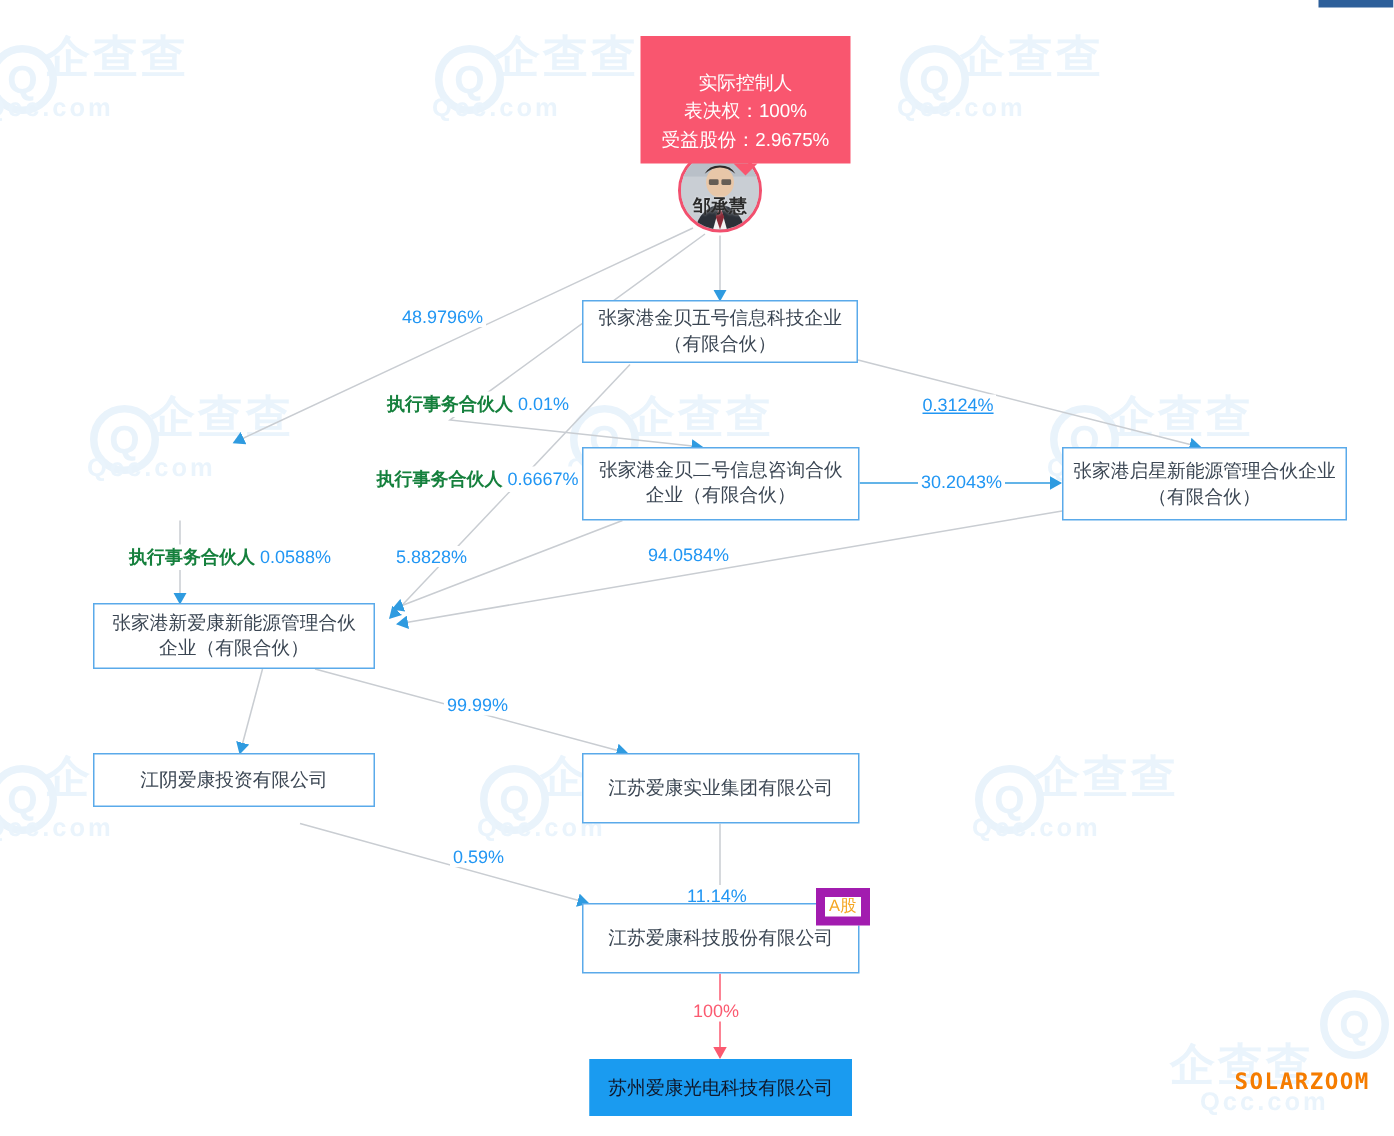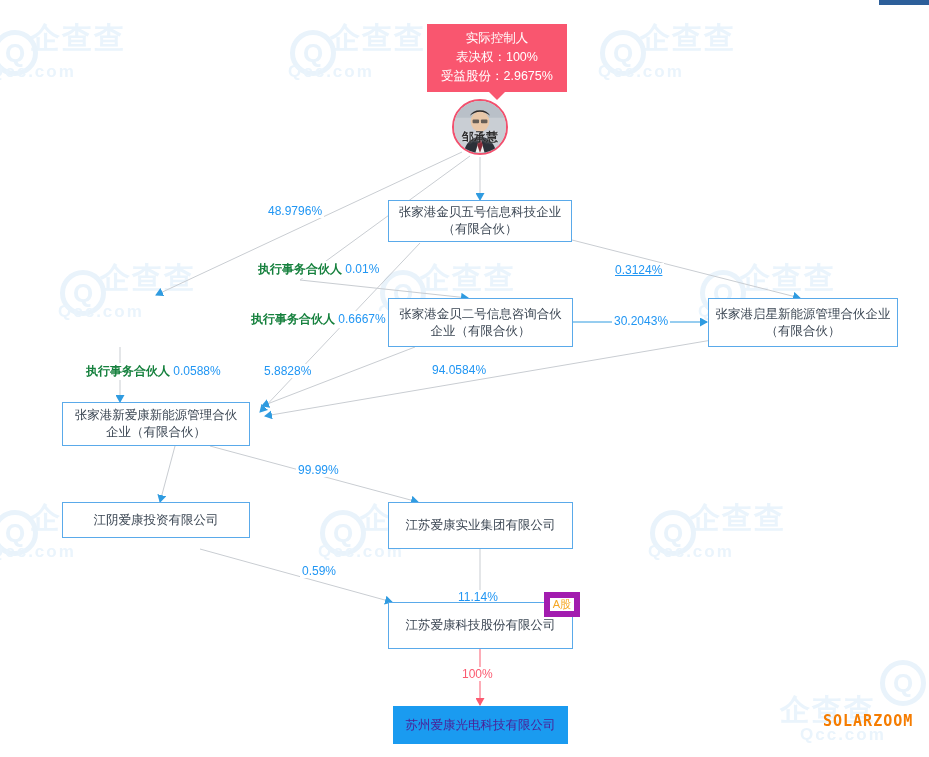--- a/index.html
+++ b/index.html
@@ -54,21 +54,21 @@
     text-align:center;
     display:flex;
     align-items:center;
     justify-content:center;
     padding:3px 6px;
     z-index:5;
   }
   .node.target{
     background:#1a9bf0;
     border-color:#1a9bf0;
-    color:#4c1d95;
+    color:#0f172a;
   }
   .badge{
     position:absolute;
     right:-8px;top:-11px;
     background:#fff;
     border:6px solid #a21caf;
     color:#f5a623;
     font-size:11px;
     line-height:13px;
     padding:0 3px;
@@ -98,21 +98,21 @@
   }
 
   
   .tooltip{
     position:absolute;
     background:#f9566f;
     color:#ffffff;
     font-size:12.5px;
     line-height:19px;
     text-align:center;
-    padding:5px 14px 6px;
+    padding:22px 14px 6px;
     z-index:8;
     white-space:nowrap;
   }
   .tooltip .tail{
     position:absolute;
     left:50%;bottom:-8px;
     margin-left:-8px;
     width:0;height:0;
     border-left:8px solid transparent;
     border-right:8px solid transparent;
@@ -251,21 +251,21 @@
       <path d="M28,40 l-3,7 l3,9 l3,-9 z" fill="#8d2b38"></path>
     </svg>
     <div class="pname">邹承慧</div>
   </div>
 
   <div class="node" style="left:388px;top:200px;width:184px;height:42px;">
     <span>张家港金贝五号信息科技企业（有限合伙）</span>
   </div>
 
 
-  <div class="node" style="left:388px;top:298px;width:185px;height:49px;">
+  <div class="node" style="left:388px;top:298px;width:185px;height:49px;font-family:Liberation Mono, monospace;">
     <span>张家港金贝二号信息咨询合伙企业（有限合伙）</span>
   </div>
 
   <div class="node" style="left:708px;top:298px;width:190px;height:49px;">
     <span>张家港启星新能源管理合伙企业（有限合伙）</span>
   </div>
 
   <div class="node" style="left:62px;top:402px;width:188px;height:44px;">
     <span>张家港新爱康新能源管理合伙企业（有限合伙）</span>
   </div>

